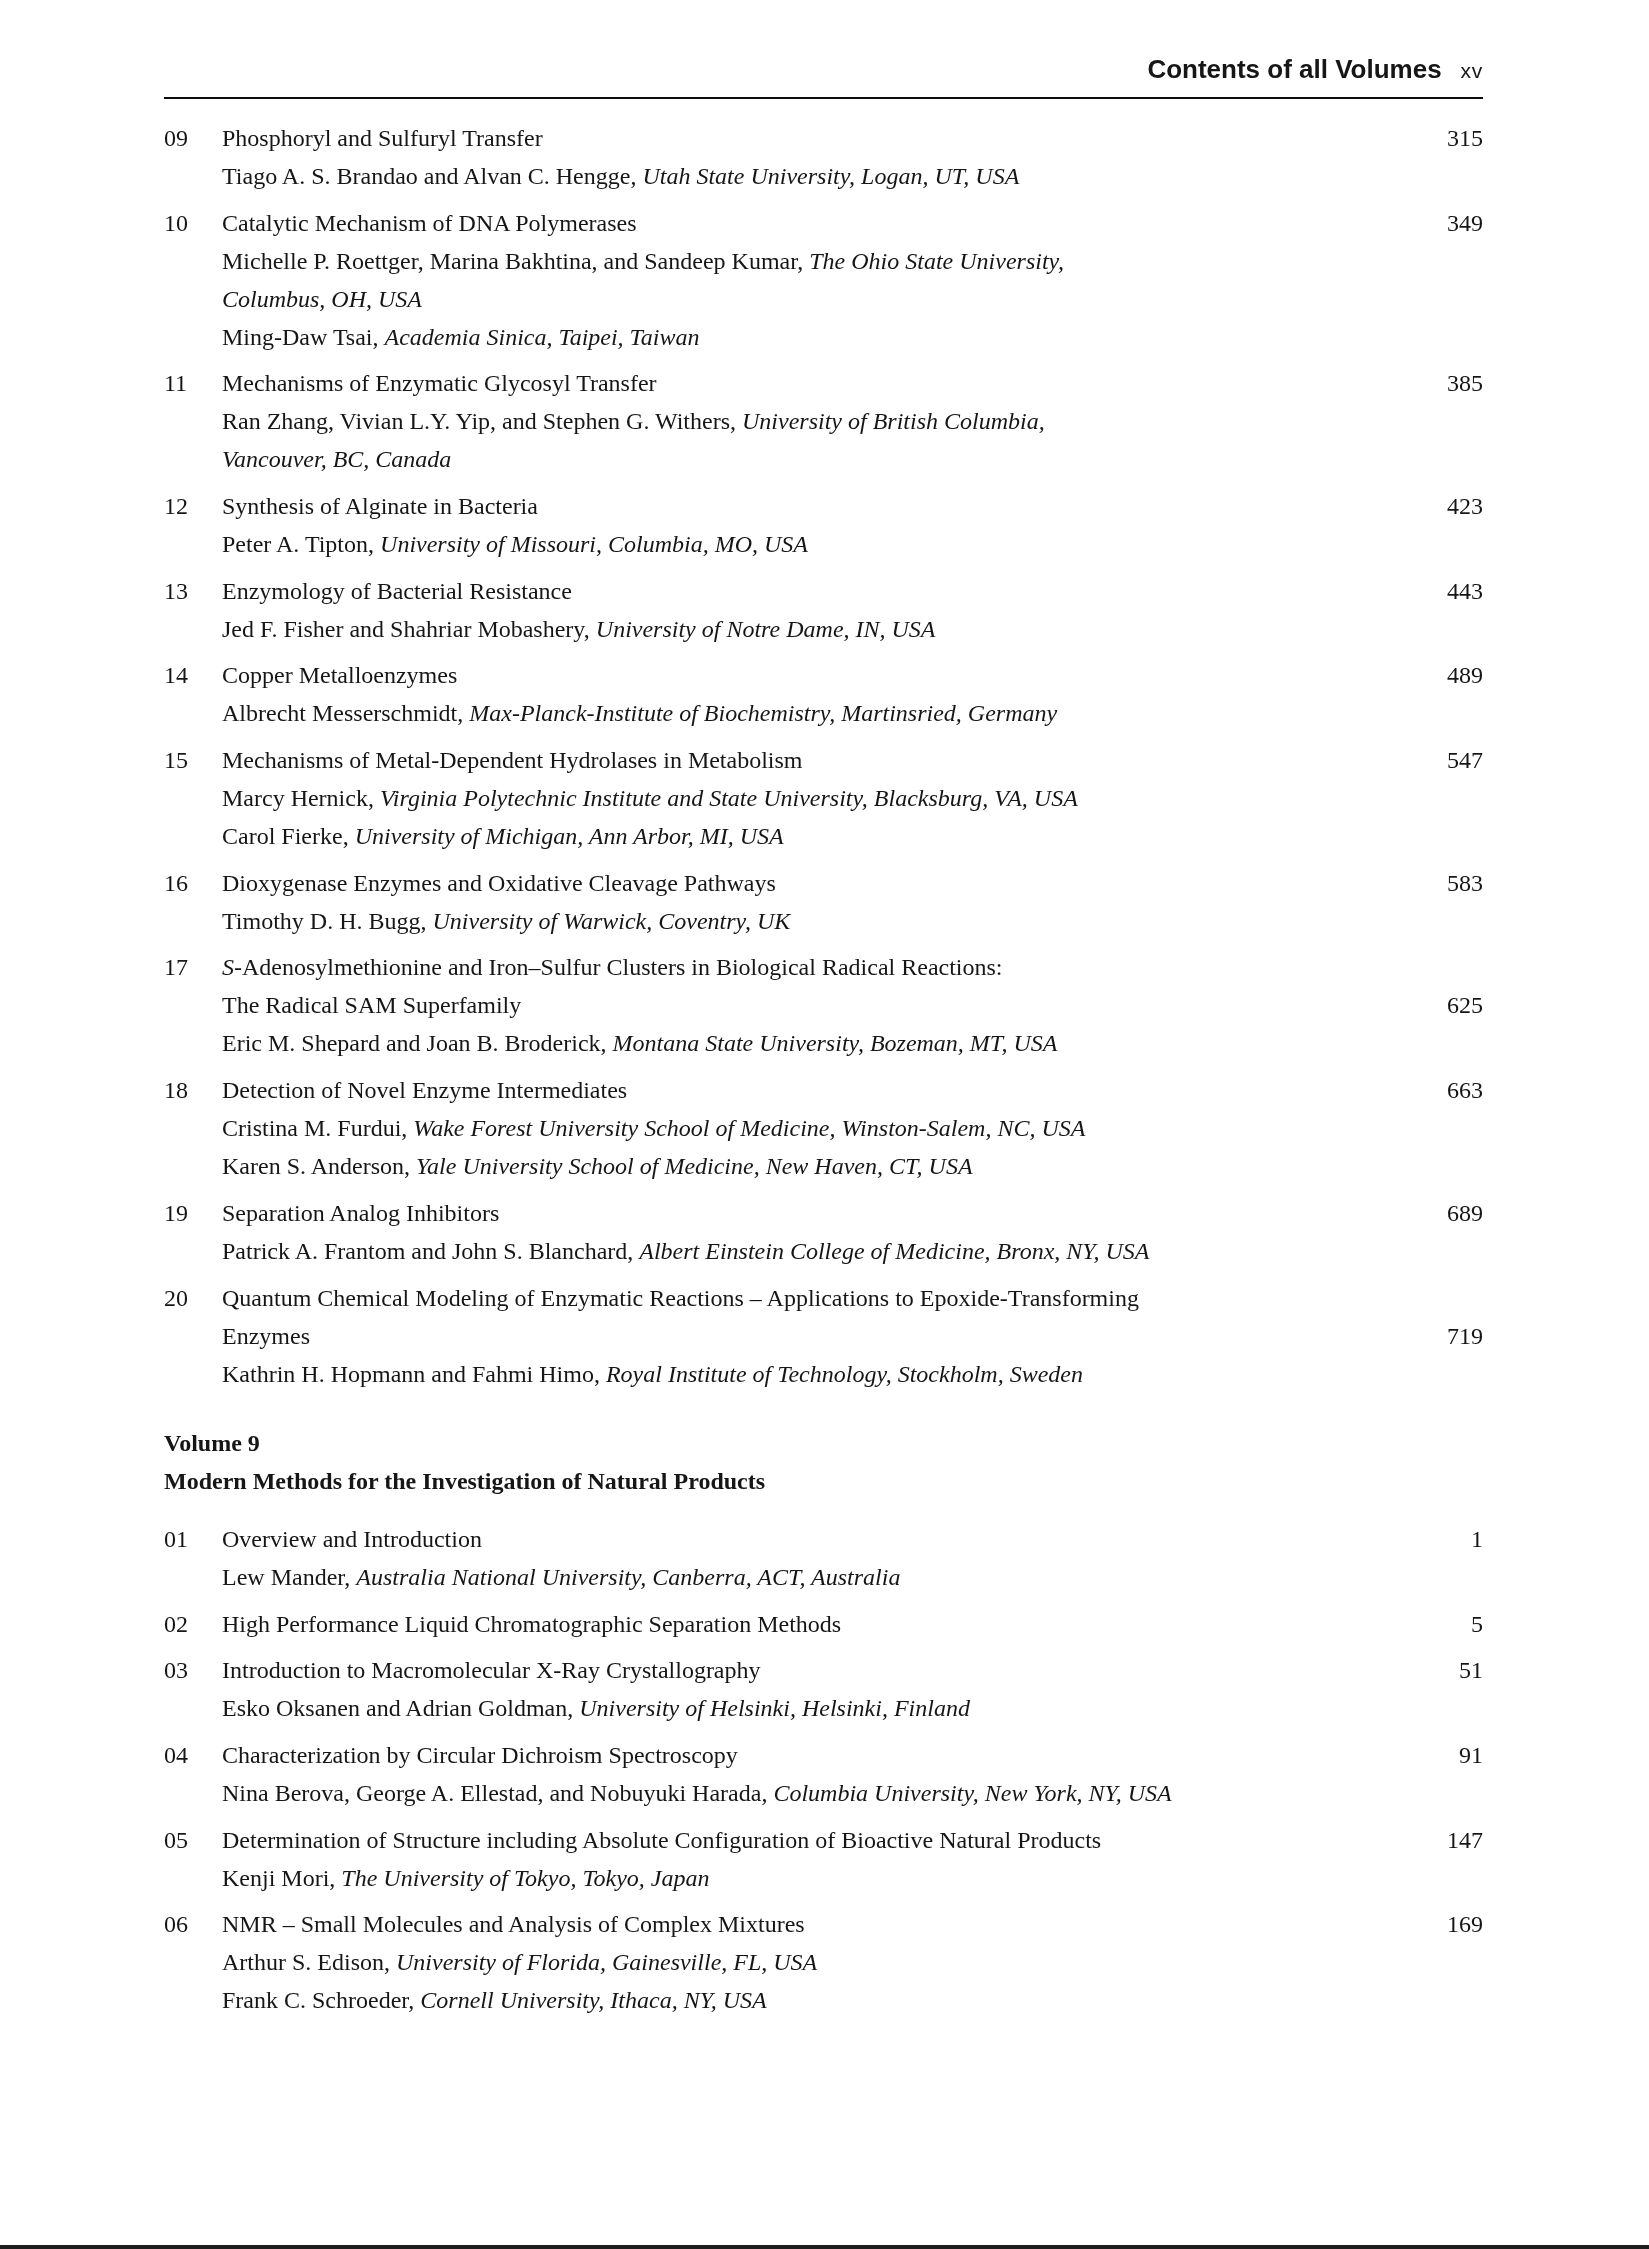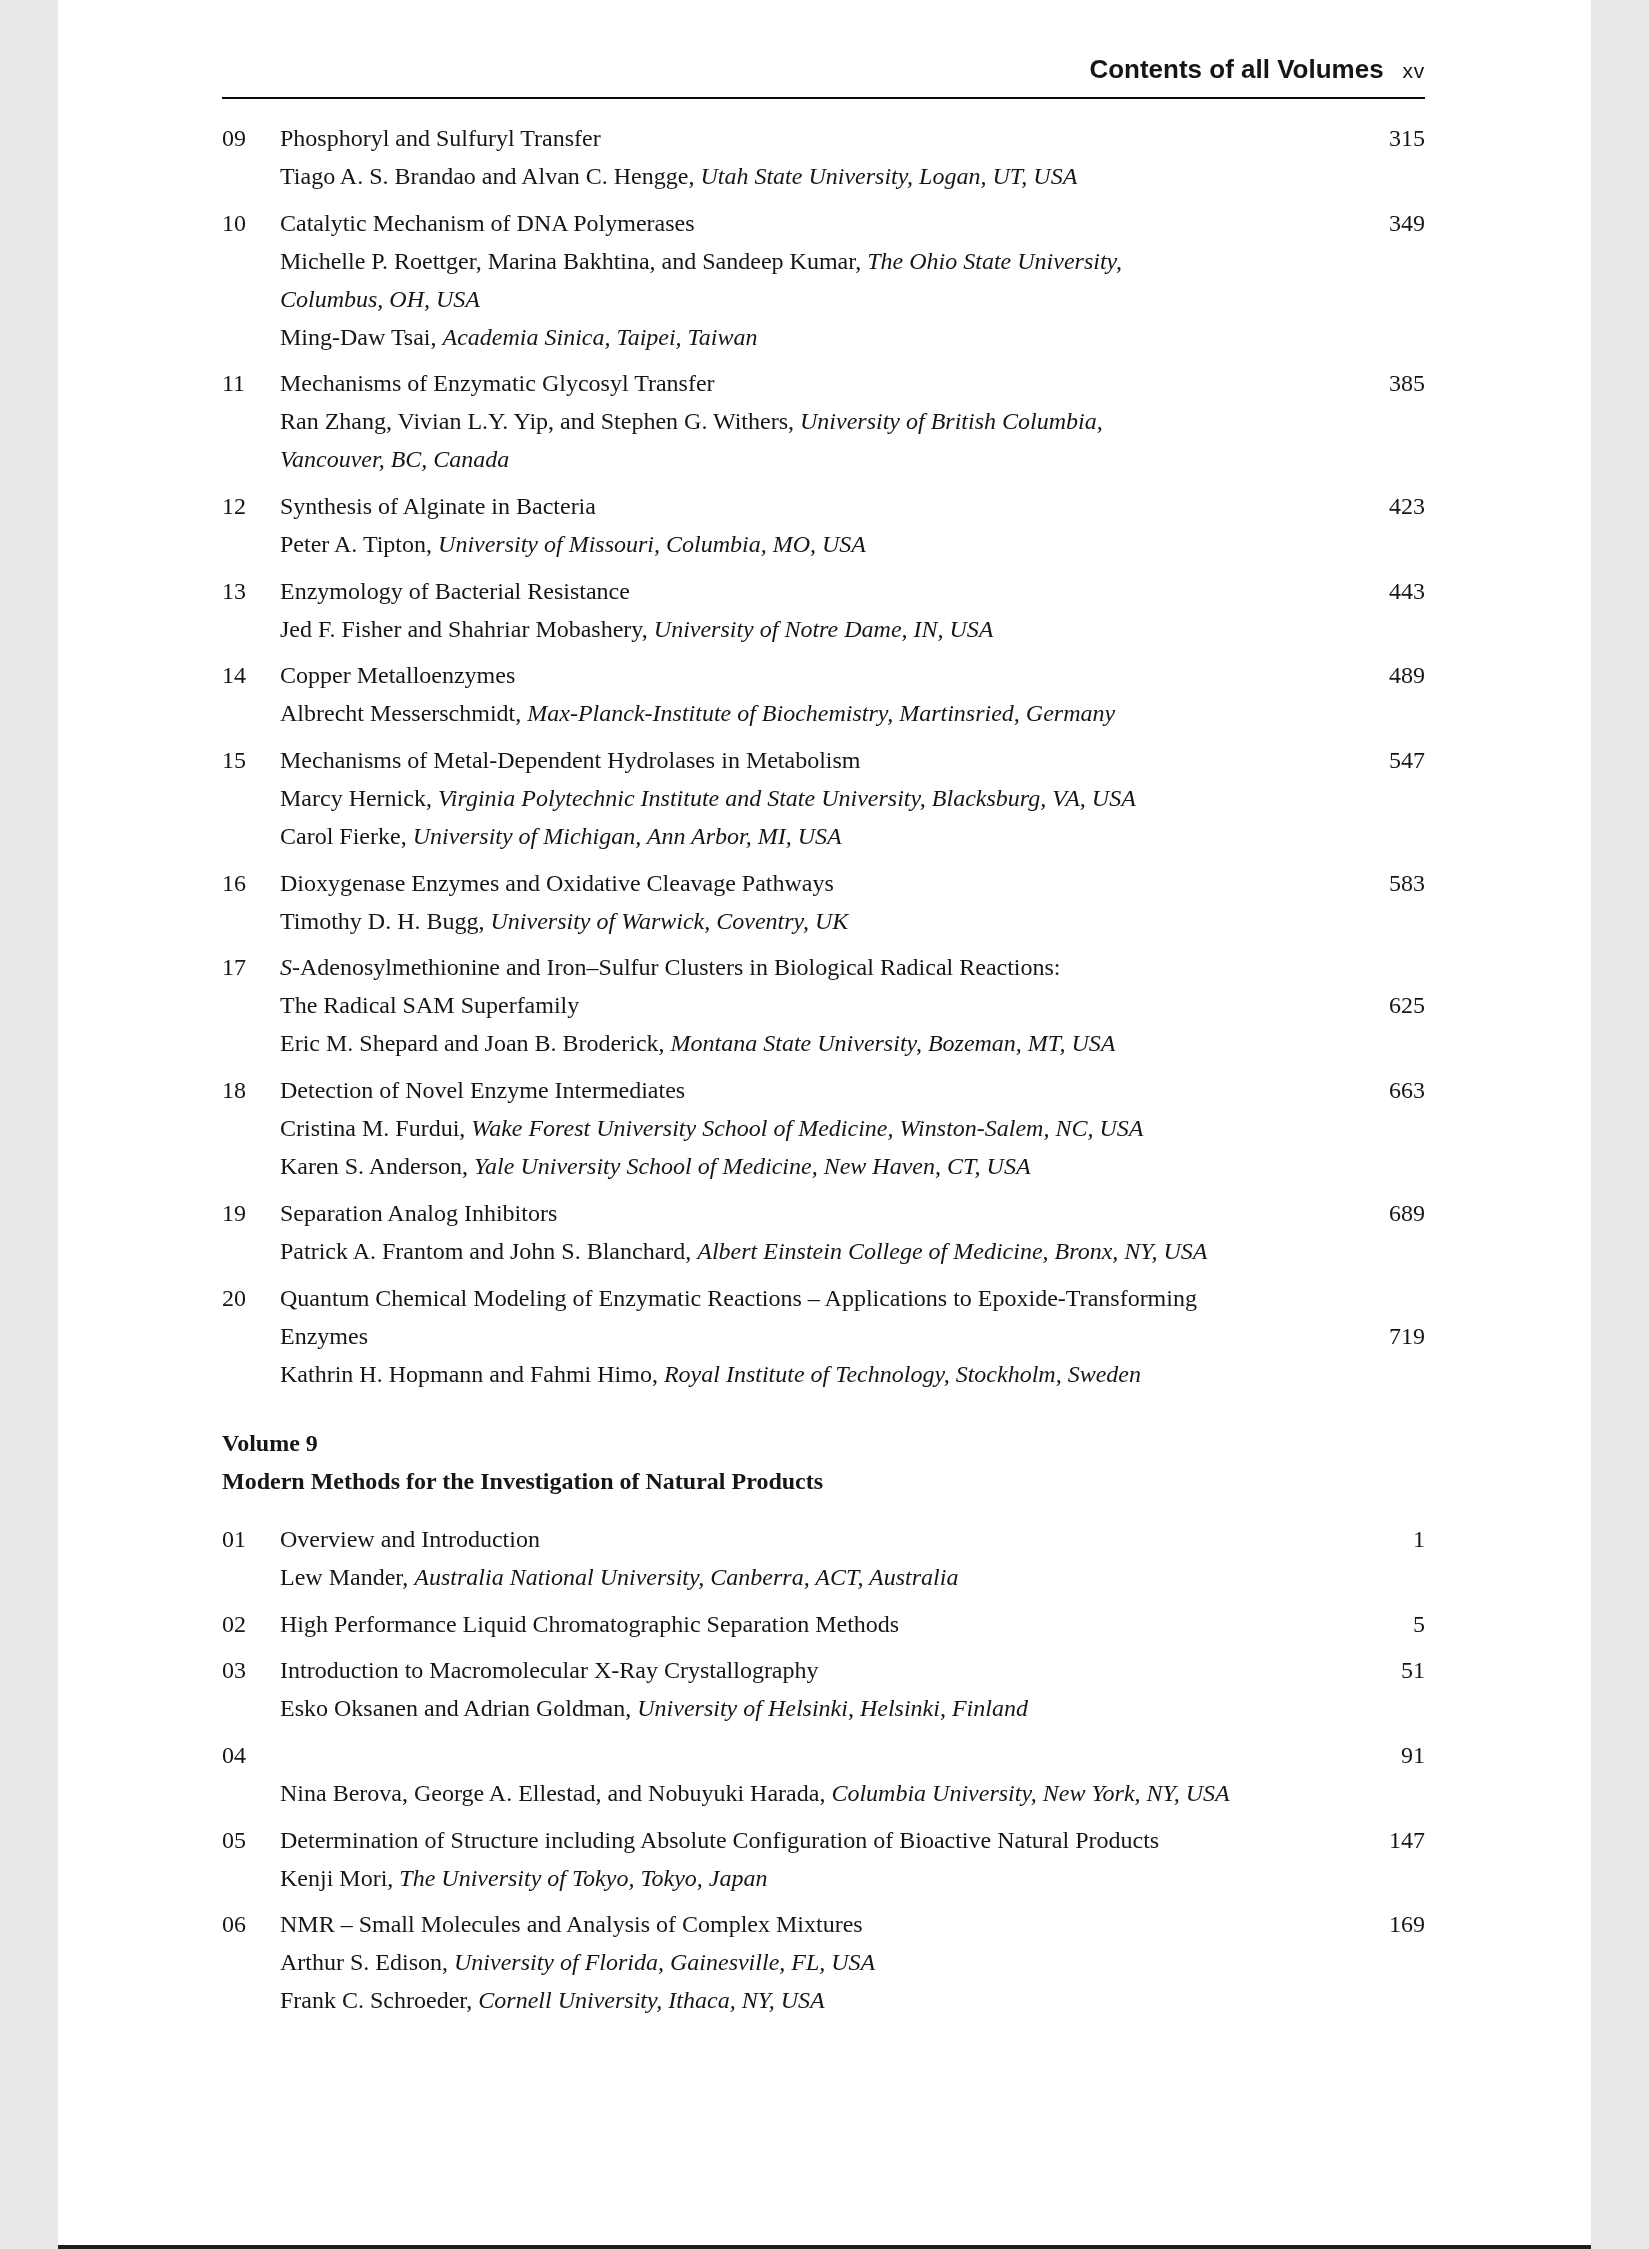--- a/index.html
+++ b/index.html
@@ -1,18 +1,18 @@
 <!DOCTYPE html>
 <html style="font-size:11.6px"><head>
 <meta charset="utf-8">
 <style>
   html, body { margin: 0; padding: 0; background: #e8e8e8; }
   .page {
     position: relative;
-    width: 1533px;
+    width: 1649px;
     height: 2250px;
     margin: 0 auto;
     background: #ffffff;
     box-sizing: border-box;
     padding: 54px 166px 0 164px;
     font-family: "Liberation Serif", serif;
     color: #161616;
     overflow: hidden;
   }
   .header {
@@ -176,21 +176,21 @@
       <div class="entry">
         <span class="entry-num">03</span>
         <div class="entry-content">
           <div class="toc-line title"><span class="line-text"><span>Introduction to Macromolecular X-Ray Crystallography</span></span><span class="page-num">51</span></div>
           <div class="toc-line authors"><span class="line-text"><span>Esko Oksanen and Adrian Goldman, </span><span class="it">University of Helsinki, Helsinki, Finland</span></span></div>
         </div>
       </div>
       <div class="entry">
         <span class="entry-num">04</span>
         <div class="entry-content">
-          <div class="toc-line title"><span class="page-num">91</span></div>
+          <div class="toc-line title"><span class="line-text"><span>Characterization by Circular Dichroism Spectroscopy</span></span><span class="page-num">91</span></div>
           <div class="toc-line authors"><span class="line-text"><span>Nina Berova, George A. Ellestad, and Nobuyuki Harada, </span><span class="it">Columbia University, New York, NY, USA</span></span></div>
         </div>
       </div>
       <div class="entry">
         <span class="entry-num">05</span>
         <div class="entry-content">
           <div class="toc-line title"><span class="line-text"><span>Determination of Structure including Absolute Configuration of Bioactive Natural Products</span></span><span class="page-num">147</span></div>
           <div class="toc-line authors"><span class="line-text"><span>Kenji Mori, </span><span class="it">The University of Tokyo, Tokyo, Japan</span></span></div>
         </div>
       </div>

